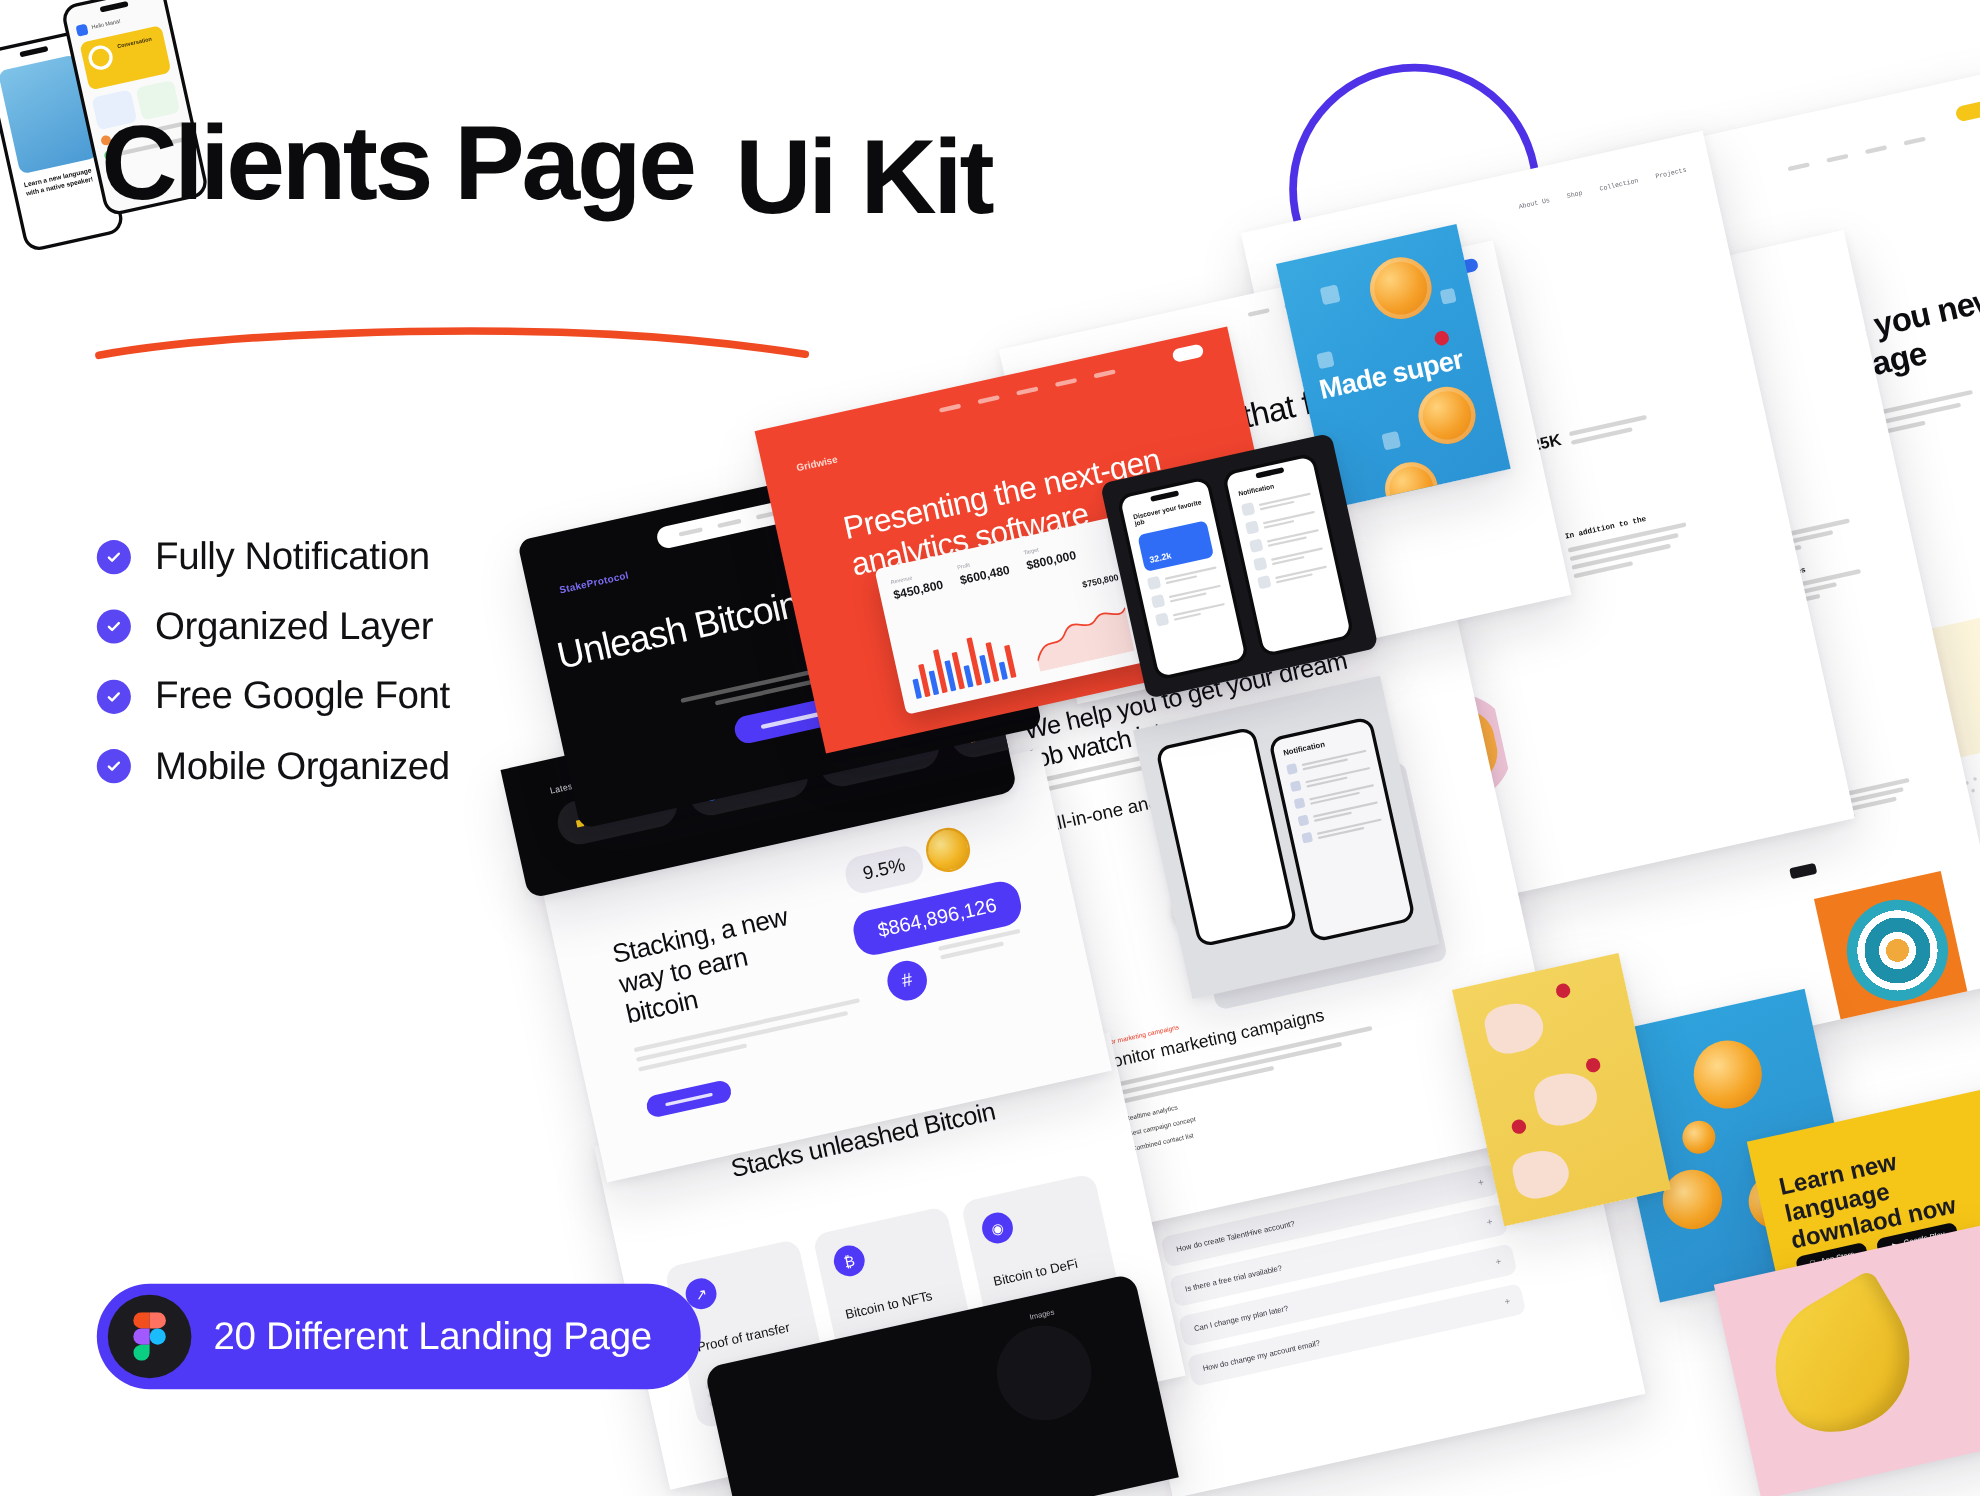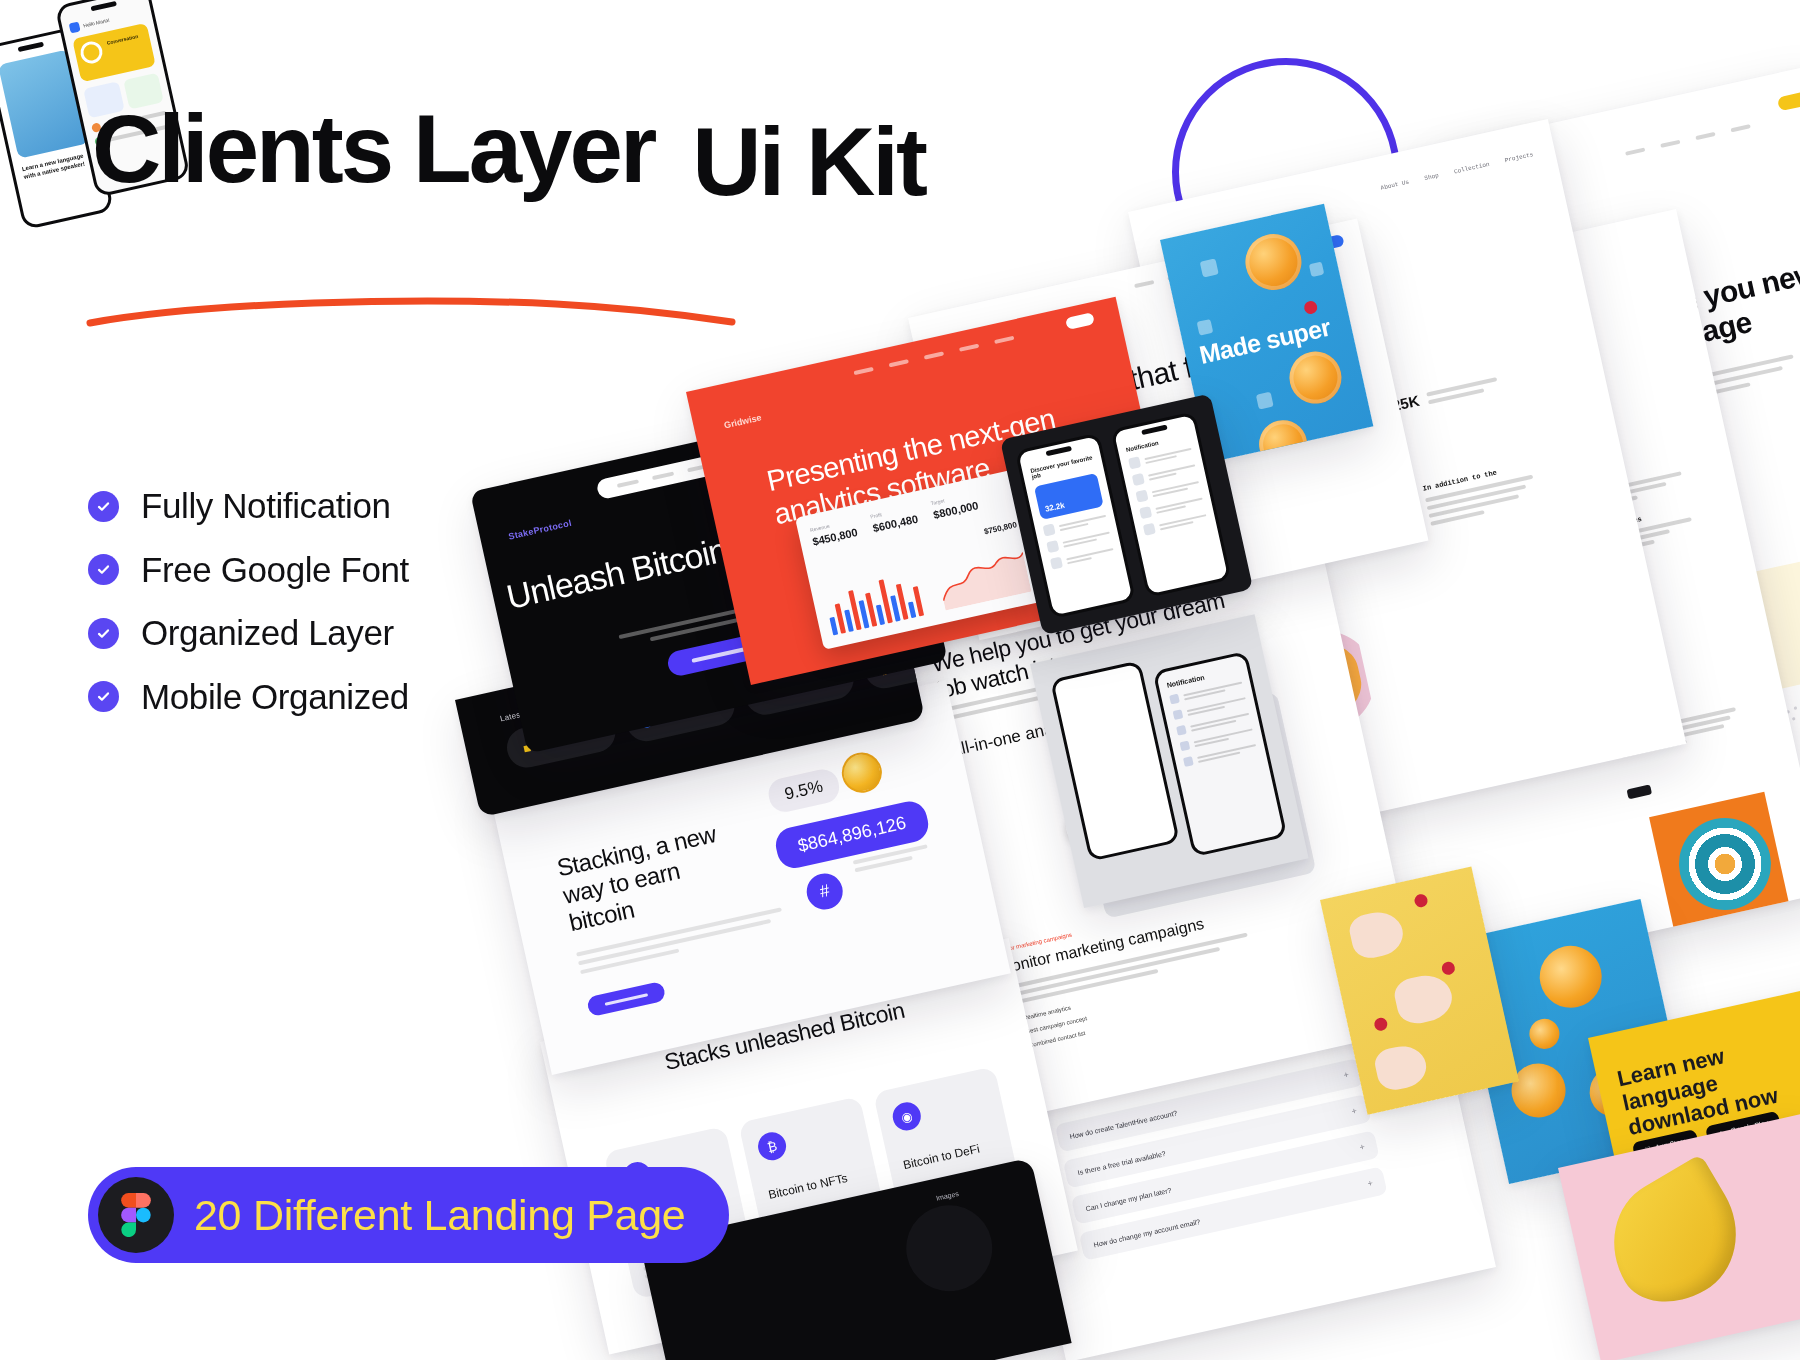--- a/index.html
+++ b/index.html
@@ -97,22 +97,22 @@
     gap: 20px;
   }
   .figma-logo-wrap {
     width: 76px; height: 76px;
     border-radius: 50%;
     background: #1c1c20;
     display: flex; align-items: center; justify-content: center;
     flex: 0 0 auto;
   }
   .figma-badge-label {
-    color: #fde047;
-    font-size: 43px;
+    color: #ffffff;
+    font-size: 35px;
     font-weight: 400;
     letter-spacing: -0.3px;
     white-space: nowrap;
   }
 
   
   .collage {
     position: absolute;
     left: 0; top: 0;
     width: 1800px; height: 1360px;
@@ -1074,21 +1074,21 @@
     <div class="ring"></div>
   </div>
 
 </div>
 
 <div class="left-panel">
 
   <div class="headline-block">
     <div class="hl-row hl-row-2">
       <span class="hl-black tight">Clients</span>
-      <span class="hl-black">Layer</span>
+      <span class="hl-black">Page</span>
       <span class="hl-black uikit">Ui Kit</span>
     </div>
   </div>
 
   <svg class="underline-swoosh" viewBox="0 0 650 34">
     <path d="M4,27 C120,6 330,1 470,8 C545,12 600,19 646,26" fill="none" stroke="#f04a22" stroke-width="7" stroke-linecap="round"></path>
   </svg>
 
   <div class="feature-list">
     <div class="feature-item">
@@ -1098,29 +1098,29 @@
           </svg>
       </span>
       <span class="feature-label">Fully Notification</span>
     </div>
     <div class="feature-item">
       <span class="check-circle">
         <svg width="17" height="17" viewBox="0 0 17 17">
             <path d="M4 8.9 L6.9 11.7 L13 5.4" fill="none" stroke="#fff" stroke-width="2.2" stroke-linecap="round" stroke-linejoin="round"></path>
           </svg>
       </span>
-      <span class="feature-label">Free Google Font</span>
+      <span class="feature-label">Organized Layer</span>
     </div>
     <div class="feature-item">
       <span class="check-circle">
         <svg width="17" height="17" viewBox="0 0 17 17">
             <path d="M4 8.9 L6.9 11.7 L13 5.4" fill="none" stroke="#fff" stroke-width="2.2" stroke-linecap="round" stroke-linejoin="round"></path>
           </svg>
       </span>
-      <span class="feature-label">Organized Layer</span>
+      <span class="feature-label">Free Google Font</span>
     </div>
     <div class="feature-item">
       <span class="check-circle">
         <svg width="17" height="17" viewBox="0 0 17 17">
             <path d="M4 8.9 L6.9 11.7 L13 5.4" fill="none" stroke="#fff" stroke-width="2.2" stroke-linecap="round" stroke-linejoin="round"></path>
           </svg>
       </span>
       <span class="feature-label">Mobile Organized</span>
     </div>
   </div>

